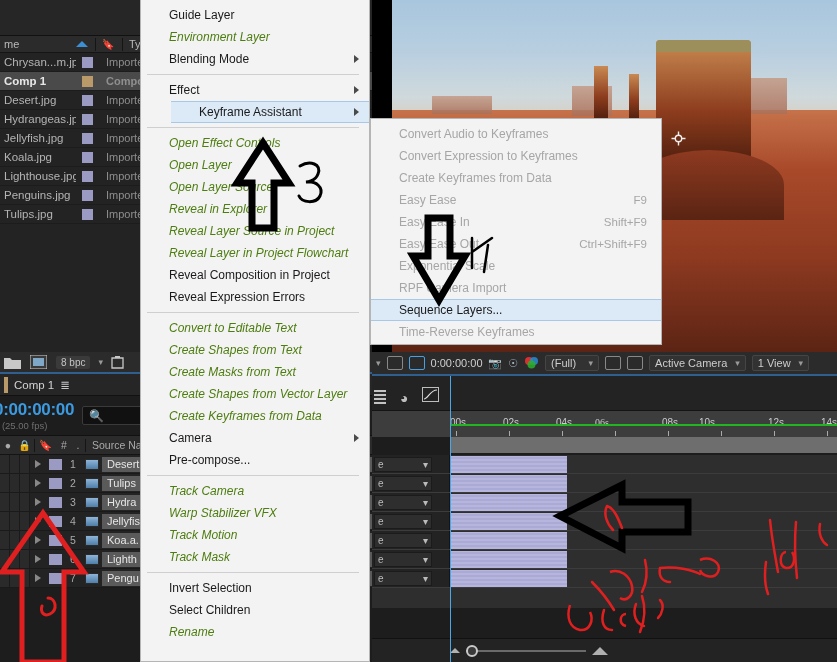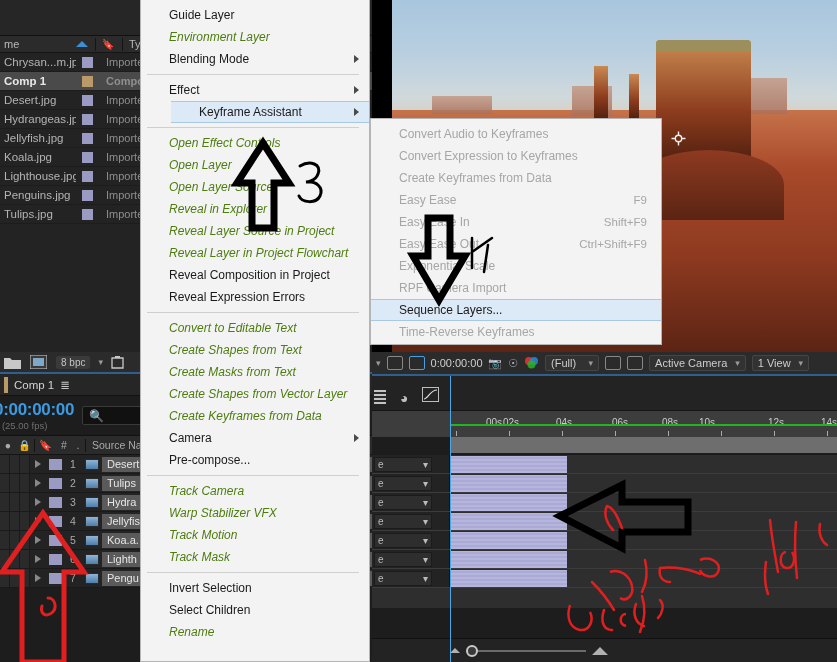--- a/index.html
+++ b/index.html
@@ -501,27 +501,27 @@
       <span style="color:#bdbdbd;">
         <svg width="17" height="15">
             <rect x="0.5" y="0.5" width="16" height="14" fill="none" stroke="#bdbdbd"></rect>
             <path d="M2 12 C6 12, 8 3, 15 3" fill="none" stroke="#e0e0e0" stroke-width="1.2"></path>
           </svg>
       </span>
     </div>
 
     <div id="ruler">
       <div id="ruler-labels">
-          <span class="rl-tick" style="left: 0px; padding-left: 36px;">00s</span>
+          <span class="rl-tick" style="left: 0px;">00s</span>
           <span class="rl-mark" style="left: 6px;"></span>
           <span class="rl-tick" style="left: 53px;">02s</span>
           <span class="rl-mark" style="left: 59px;"></span>
           <span class="rl-tick" style="left: 106px;">04s</span>
           <span class="rl-mark" style="left: 112px;"></span>
-          <span class="rl-tick" style="left: 162px;">06s</span>
+          <span class="rl-tick" style="left: 145px; font-family: Liberation Serif, serif;">06s</span>
           <span class="rl-mark" style="left: 165px;"></span>
           <span class="rl-tick" style="left: 212px;">08s</span>
           <span class="rl-mark" style="left: 218px;"></span>
           <span class="rl-tick" style="left: 249px;">10s</span>
           <span class="rl-mark" style="left: 271px;"></span>
           <span class="rl-tick" style="left: 318px;">12s</span>
           <span class="rl-mark" style="left: 324px;"></span>
           <span class="rl-tick" style="left: 371px;">14s</span>
           <span class="rl-mark" style="left: 377px;"></span>
         </div>

